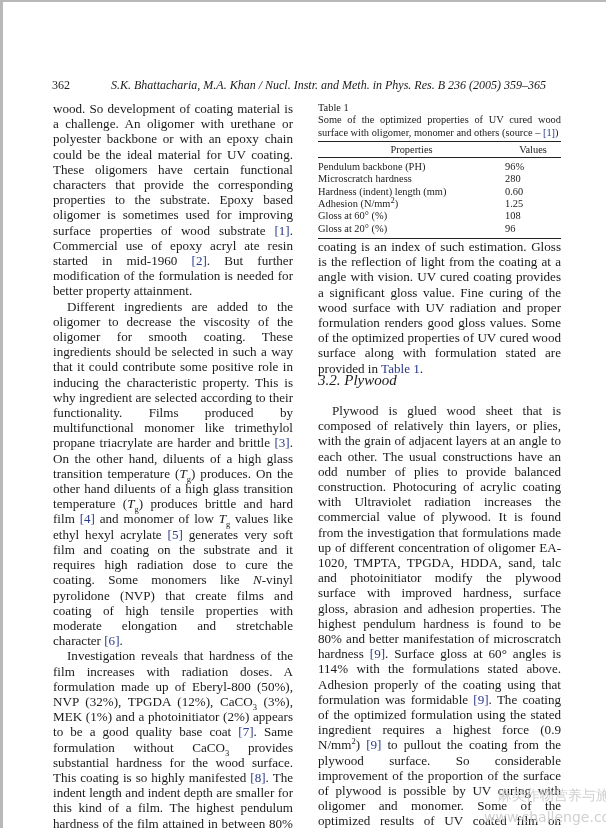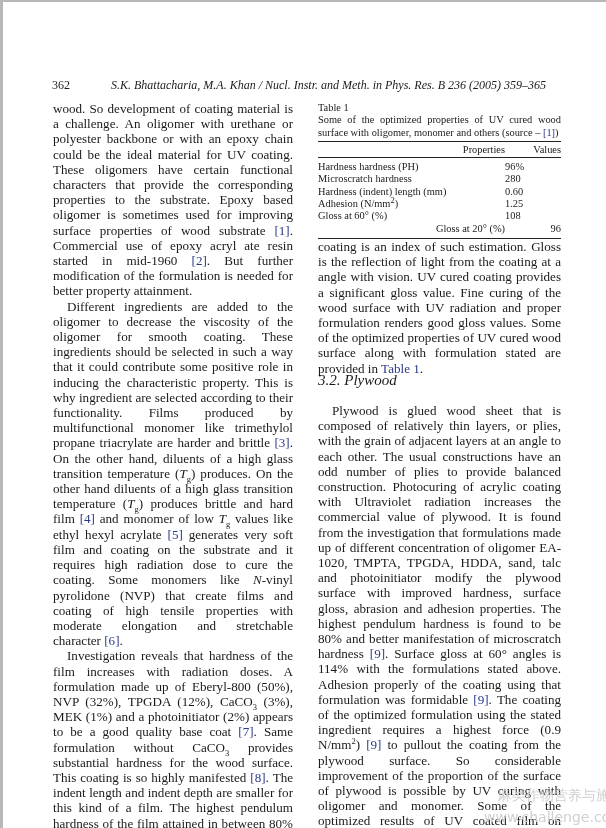--- a/index.html
+++ b/index.html
@@ -19,23 +19,23 @@
   .col-right { left: 318px; width: 243px; }
   .col p { margin: 0; }
   .col p + p { text-indent: 14px; }
   .ref { color: #2a3a8a; }
   sub, sup { font-size: 8.5px; line-height: 0; }
 
   .table-block { position: absolute; left: 318px; top: 102px; width: 243px; font-size: 10.4px; line-height: 12.3px; }
   .table-label { margin: 0; }
   .table-caption { margin: 0 0 2px 0; text-align: justify; }
   table { width: 100%; border-collapse: collapse; }
-  thead tr th { border-top: 1.3px solid #222; border-bottom: 0.8px solid #222; font-weight: normal; text-align: right; padding: 2px 0 1px 0; }
+  thead tr th { border-top: 1.3px solid #222; border-bottom: 0.8px solid #222; font-weight: normal; text-align: center; padding: 2px 0 1px 0; }
   tbody tr:first-child td { padding-top: 3px; }
-  tbody tr:last-child td { border-bottom: 1.3px solid #222; padding-bottom: 3px; text-align: right; }
+  tbody tr:last-child td { border-bottom: 1.3px solid #222; padding-bottom: 3px; }
   td { padding: 0; }
   .val-col { width: 56px; }
 
   .right-text-1 { top: 239px; }
   .section-head { position: absolute; left: 318px; top: 372px; font-size: 15px; font-style: italic; }
   .right-text-2 { top: 403px; }
 
   .watermark { position: absolute; left: 484px; top: 790px; font-family: "DejaVu Sans", sans-serif; font-size: 14px; line-height: 11px; color: #d0d0d0; text-align: right; }
 </style>
 </head>
@@ -60,21 +60,21 @@
   <p class="table-caption"><span>Some of the optimized properties of UV cured wood surface with oligomer, monomer and others (source – </span><span class="ref">[1]</span><span>)</span></p>
   <table>
     <thead>
       <tr>
         <th>Properties</th>
         <th class="val-col">Values</th>
       </tr>
     </thead>
     <tbody>
       <tr>
-          <td>Hardness hardness (PH)</td>
+          <td>Pendulum backbone (PH)</td>
           <td>96%</td>
         </tr>
       <tr>
           <td>Microscratch hardness</td>
           <td>280</td>
         </tr>
       <tr>
           <td>Hardness (indent) length (mm)</td>
           <td>0.60</td>
         </tr>

